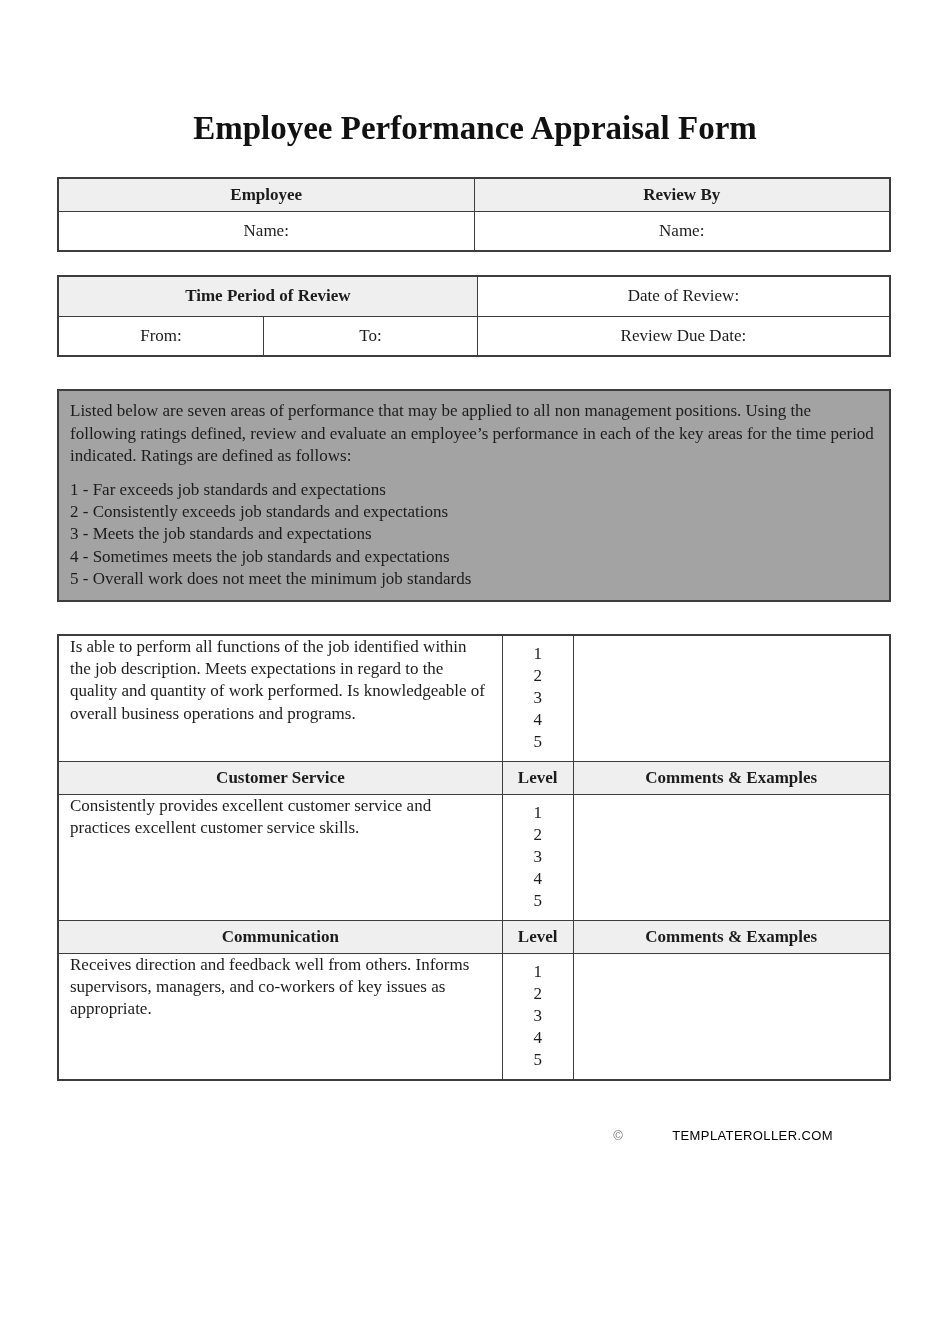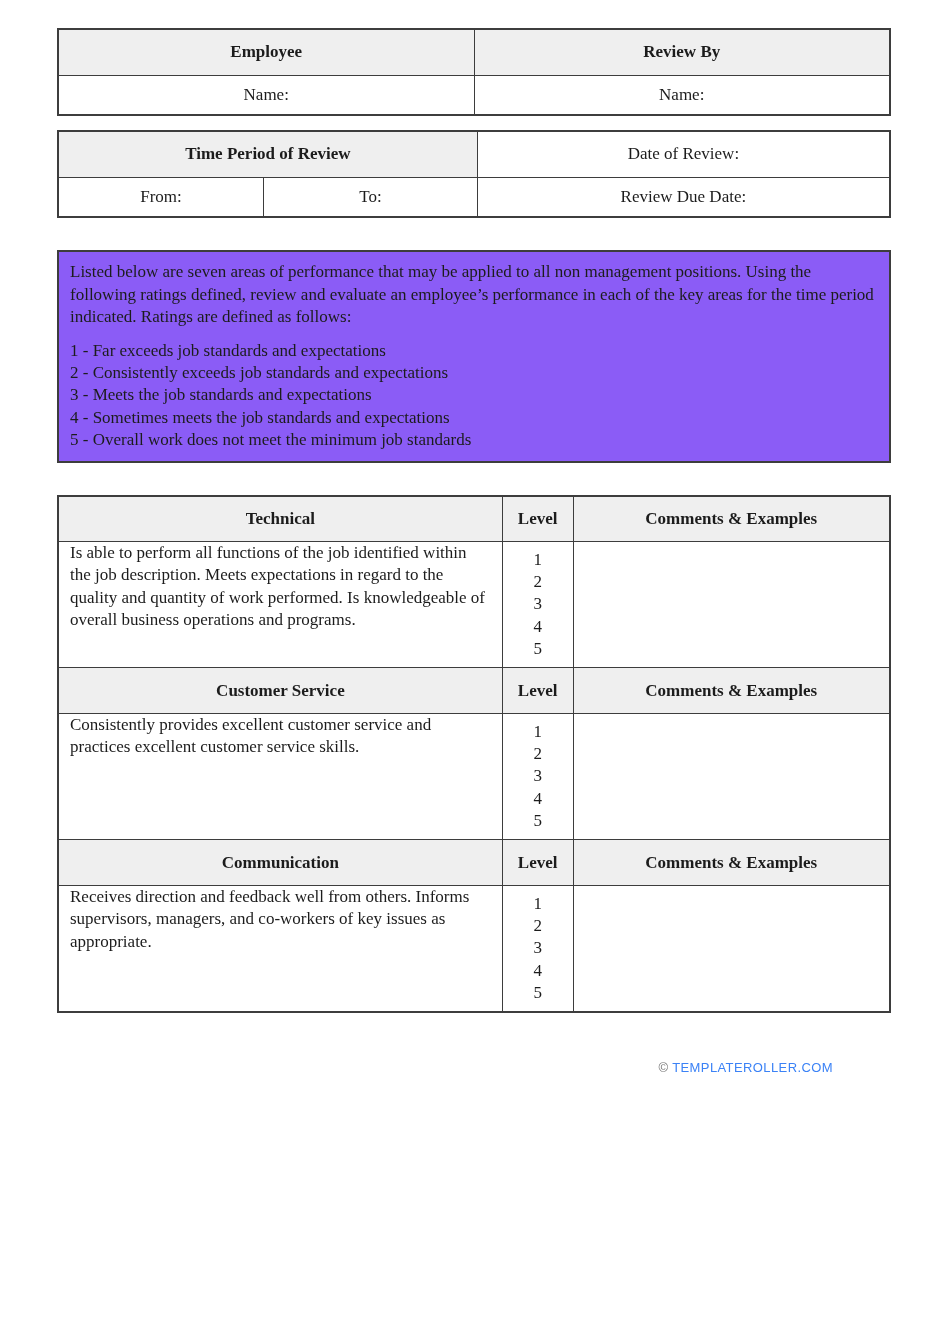--- a/index.html
+++ b/index.html
@@ -32,39 +32,39 @@
   }
   table.form-table th,
   table.form-table td {
     border: 1px solid #3d3d3d;
     font-size: 17px;
   }
   th.hdr-cell {
     background: #efefef;
     font-weight: bold;
     text-align: center;
-    height: 46px;
+    height: 33px;
     padding: 0 6px;
   }
   td.line-cell {
     height: 40px;
     vertical-align: middle;
     padding: 0 10px;
     background: #ffffff;
     font-weight: normal;
     text-align: center;
   }
   td.block-cell {
     vertical-align: top;
     padding: 9px 11px;
-    background: #8b5cf6;
+    background: #a3a3a3;
     line-height: 22.5px;
   }
   .t-employee { margin-top: 28px; }
-  .t-period   { margin-top: 14px; }
+  .t-period   { margin-top: 23px; }
   .t-instructions { margin-top: 32px; }
   .t-performance  { margin-top: 32px; }
 
   .instructions-body p { margin: 0 0 11px 0; }
   .ratings-list div { line-height: 22.4px; }
 
   td.desc-cell {
     vertical-align: top;
     padding: 0 11px;
     line-height: 22.4px;
@@ -79,27 +79,28 @@
 
   .footer {
     margin-top: 47px;
     margin-right: 117px;
     text-align: right;
     font-family: "Liberation Sans", sans-serif;
     font-size: 13px;
     letter-spacing: 0.4px;
   }
   .footer .copy { color: #757575; }
-  .footer a.site-link { color: #3b82f6; text-decoration: none; }
+  .footer a.site-link { color: #000000; text-decoration: none; margin-left: 45px; }
 </style>
 </head>
 <body>
 
 <div class="page">
 
+  <h1 class="doc-title">Employee Performance Appraisal Form</h1>
 
   <table class="form-table t-employee">
     <colgroup>
         <col style="width:50%">
         <col style="width:50%">
       </colgroup>
     <tbody>
         <tr>
       <th class="hdr-cell">Employee</th>
       <th class="hdr-cell">Review By</th>
@@ -148,25 +149,20 @@
     </table>
 
   <table class="form-table t-performance">
     <colgroup>
         <col style="width:53.4%">
         <col style="width:8.5%">
         <col style="width:38.1%">
       </colgroup>
 
     <tbody>
-        <tr>
-      <th class="hdr-cell">Technical</th>
-      <th class="hdr-cell">Level</th>
-      <th class="hdr-cell">Comments &amp; Examples</th>
-    </tr>
     <tr>
       <td class="desc-cell">Is able to perform all functions of the job identified within the job description. Meets expectations in regard to the quality and quantity of work performed. Is knowledgeable of overall business operations and programs.</td>
       <td class="level-cell">
         <div>1</div>
         <div>2</div>
         <div>3</div>
         <div>4</div>
         <div>5</div>
       </td>
       <td class="comments-cell"></td>

